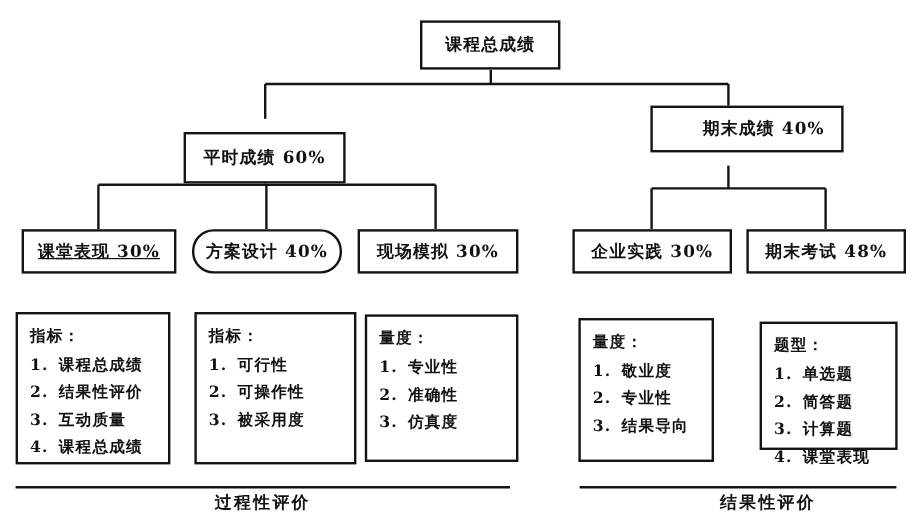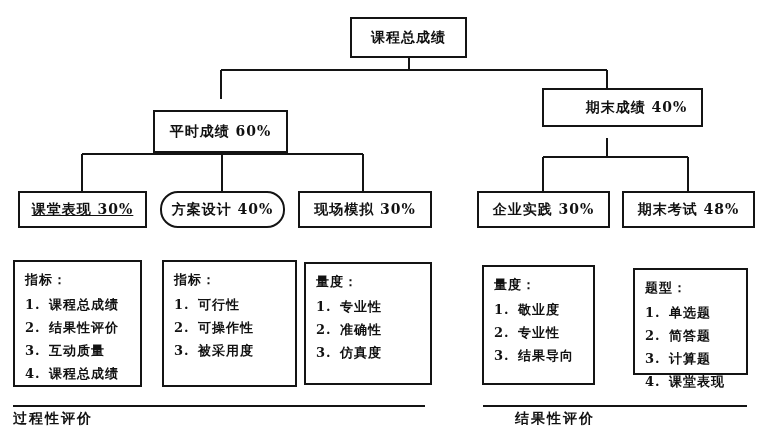--- a/index.html
+++ b/index.html
@@ -19,20 +19,21 @@
     position:absolute;border:2px solid #141414;background:#fff;
     box-sizing:border-box;font-weight:bold;font-size:13px;
     padding:9px 0 0 10px;letter-spacing:1px;
   }
   .detail .title{margin-bottom:4px;}
   .detail .item{display:flex;line-height:23px;}
   .detail .num{width:24px;flex:0 0 24px;}
   svg.wires{position:absolute;left:0;top:0;width:761px;height:439px;}
   .footer-label{
     position:absolute;font-weight:bold;font-size:14px;letter-spacing:2px;
+    text-align:center;
   }
 </style>
 </head>
 <body>
 
 <div class="canvas">
 
   <svg class="wires" viewBox="0 0 761 439" xmlns="http://www.w3.org/2000/svg">
     <g stroke="#141414" stroke-width="2" fill="none">
 

